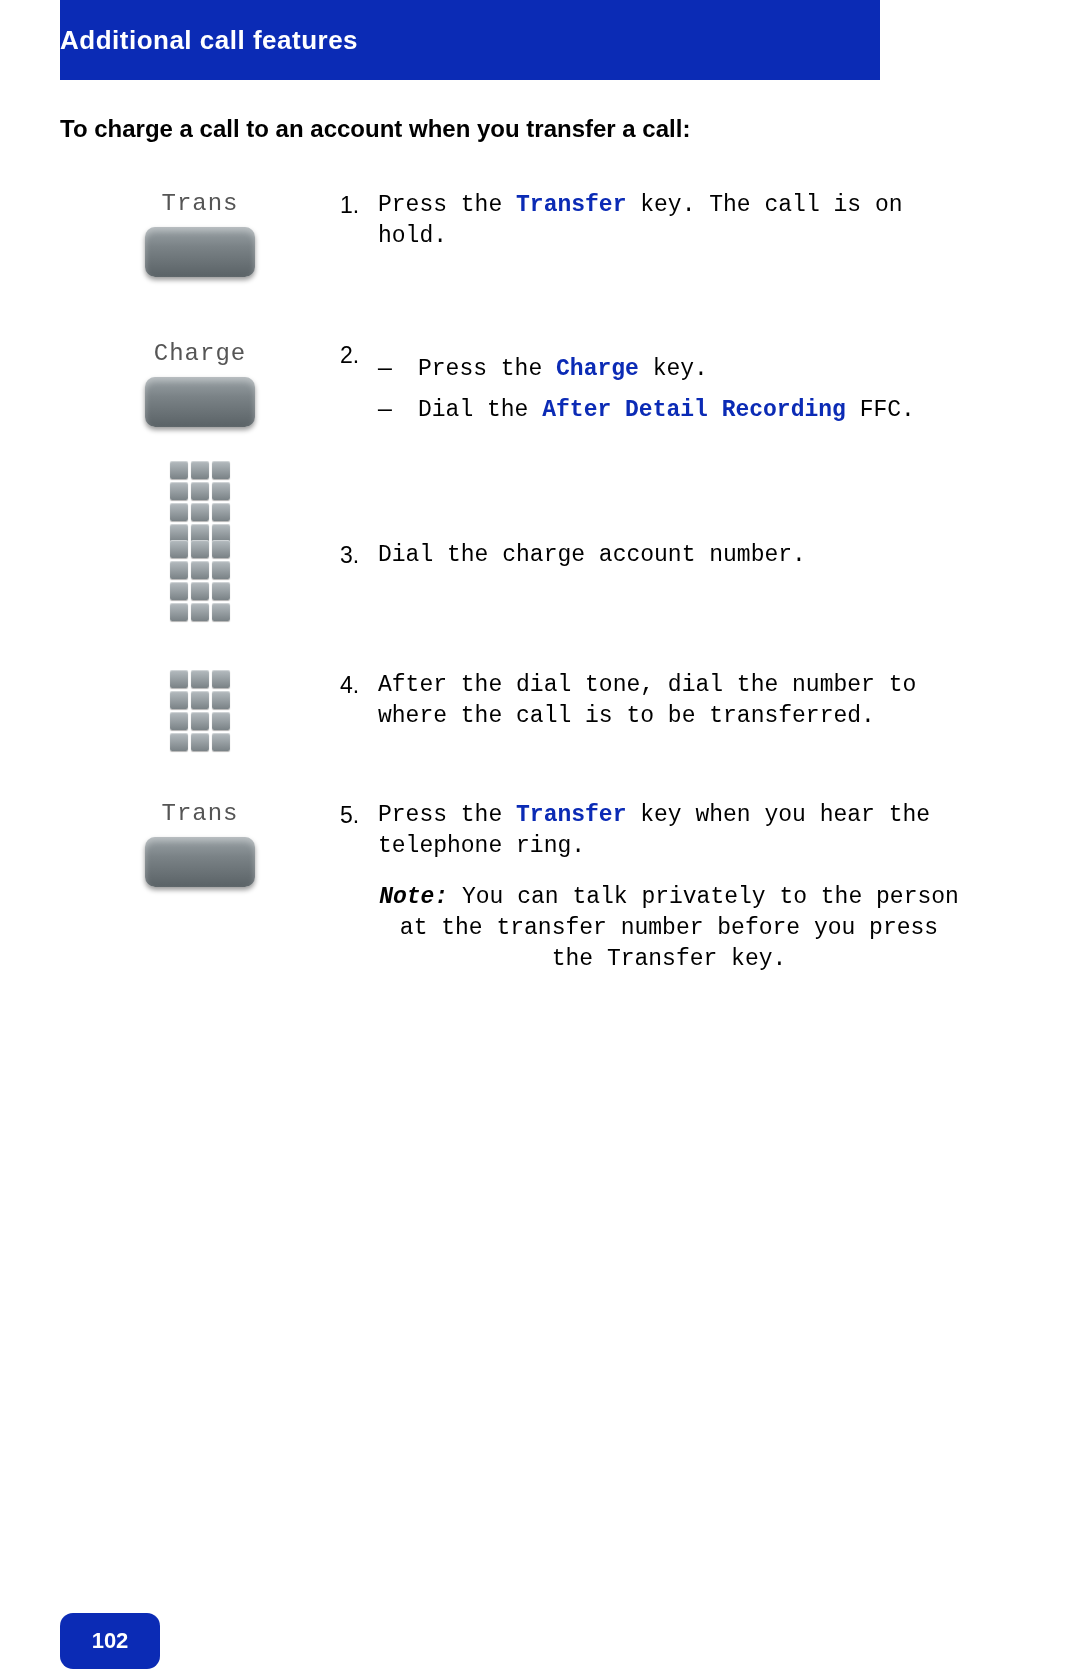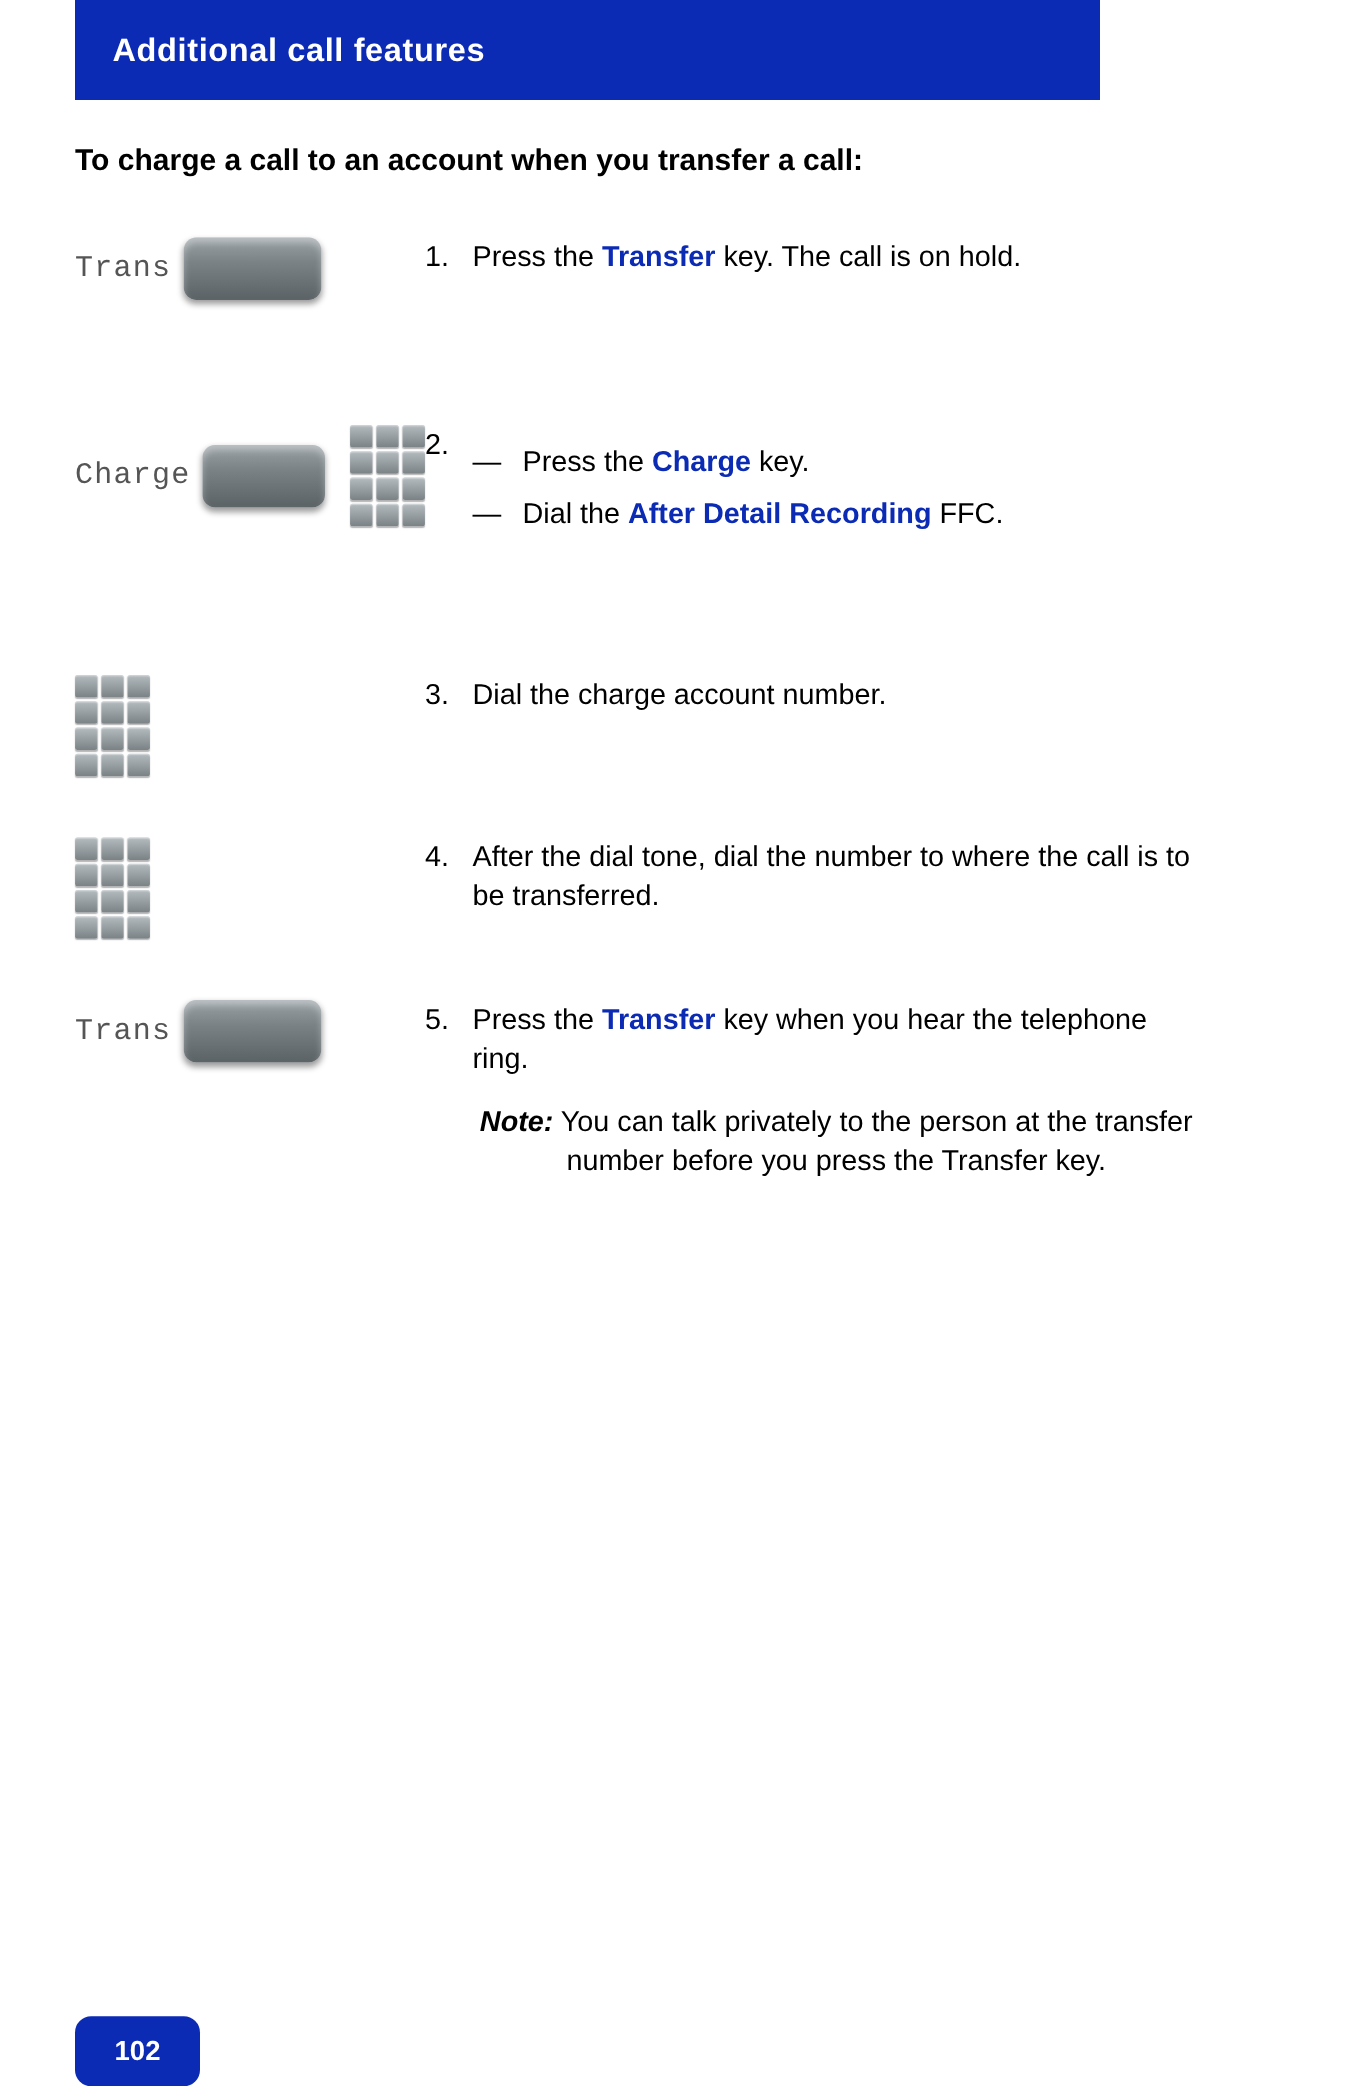--- a/index.html
+++ b/index.html
@@ -13,21 +13,20 @@
   }
   .header-bar {
     position: absolute;
     left: 60px;
     top: 0;
     width: 820px;
     height: 80px;
     background: #0b2bb5;
     display: flex;
     align-items: center;
-    padding-left: 30px;
   }
   .header-bar .title {
     color: #fff;
     font-weight: bold;
     font-size: 26px;
     letter-spacing: 0.5px;
   }
   .section-title {
     position: absolute;
     left: 60px;
@@ -39,20 +38,21 @@
   .step-row {
     position: absolute;
     left: 60px;
     width: 900px;
     display: flex;
     align-items: flex-start;
   }
   .icon-col {
     width: 280px;
     display: flex;
+    flex-direction: column;
     align-items: center;
     gap: 10px;
   }
   .lcd-label {
     font-family: "Courier New", monospace;
     font-size: 24px;
     color: #555;
     letter-spacing: 1px;
   }
   .softkey-btn {
@@ -77,21 +77,21 @@
     flex: 1;
     font-size: 23px;
     line-height: 1.35;
     color: #000;
     display: flex;
   }
   .num {
     width: 38px;
     flex-shrink: 0;
   }
-  .body-text { flex: 1; }
+  .body-text { flex: 1; font-family: Liberation Mono, monospace; }
   .hl { color: #0b2bb5; font-weight: bold; }
   .sublist {
     margin-top: 14px;
   }
   .sub-item {
     display: flex;
     margin-top: 10px;
   }
   .dash { width: 40px; flex-shrink: 0; }
   .note-label { font-style: italic; font-weight: bold; }

